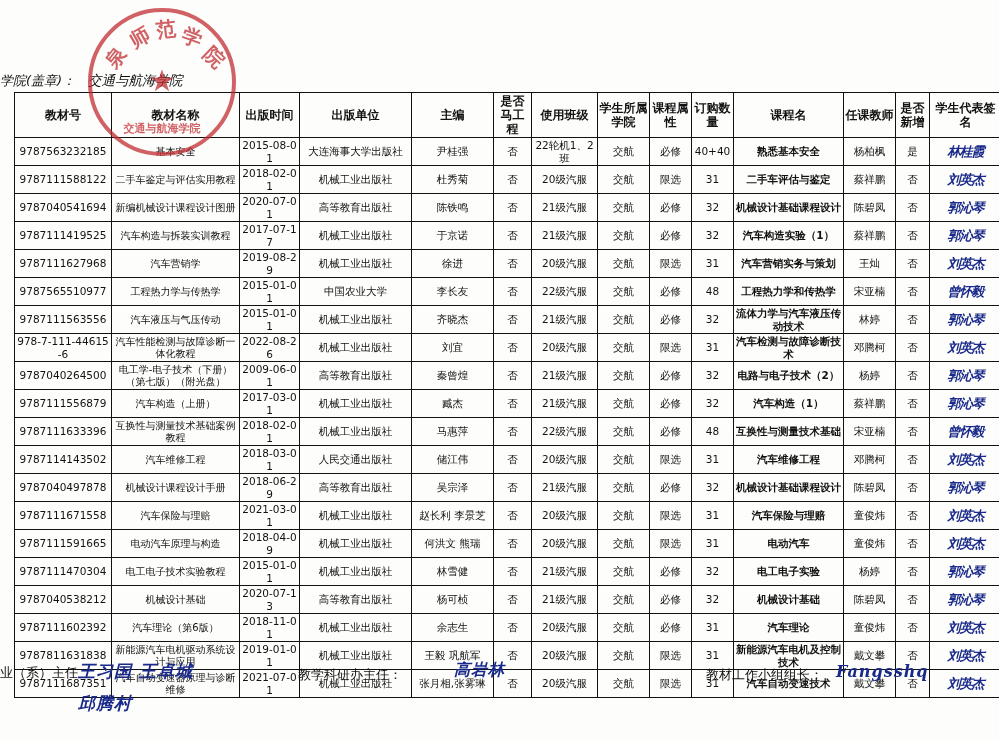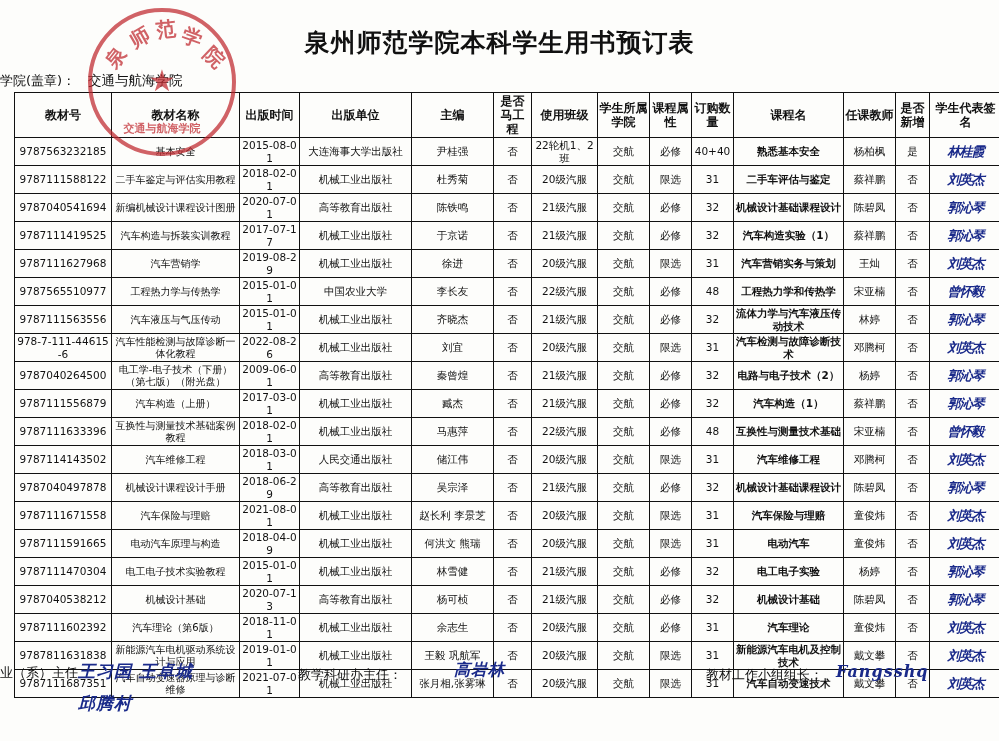--- a/index.html
+++ b/index.html
@@ -19,20 +19,21 @@
     text-align:center;
     font-size:25px;font-weight:bold;
     letter-spacing:1px;
     font-family:"DejaVu Serif","Liberation Serif",serif;
   }
 
   
   .subline{
     position:absolute;top:72px;left:0;width:800px;height:20px;
     font-size:13px;
+    font-style:italic;
   }
   .subline .lbl{position:absolute;left:0px;top:0;}
   .subline .val{position:absolute;left:88px;top:0;font-size:13.5px;}
 
   
   table{
     position:absolute;
     top:92px;left:14px;
     border-collapse:collapse;
     table-layout:fixed;
@@ -133,21 +134,20 @@
     letter-spacing:1px;
     padding-left:8px;
   }
   .footer .f-sig.big{font-size:16px;}
 </style>
 </head>
 <body>
 
 <div id="doc">
 
-  <div class="title">泉州师范学院本科学生用书预订表</div>
 
   <div class="subline">
     <span class="lbl">学院(盖章)：</span>
     <span class="val">交通与航海学院</span>
   </div>
 
   <div class="stamp">
     <div class="st-top">
       <span style="left:14px;top:32px;transform:rotate(-52deg);">泉</span>
       <span style="left:38px;top:12px;transform:rotate(-30deg);">师</span>
@@ -399,21 +399,21 @@
           <td>必修</td>
           <td class="num">32</td>
           <td class="course">机械设计基础课程设计</td>
           <td>陈碧凤</td>
           <td>否</td>
           <td class="sig-cell">郭沁琴</td>
         </tr>
         <tr>
           <td>9787111671558</td>
           <td class="name">汽车保险与理赔</td>
-          <td>2021-08-01</td>
+          <td>2021-03-01</td>
           <td class="pub">机械工业出版社</td>
           <td>赵长利 李景芝</td>
           <td>否</td>
           <td>20级汽服</td>
           <td>交航</td>
           <td>限选</td>
           <td class="num">31</td>
           <td class="course">汽车保险与理赔</td>
           <td>童俊炜</td>
           <td>否</td>

